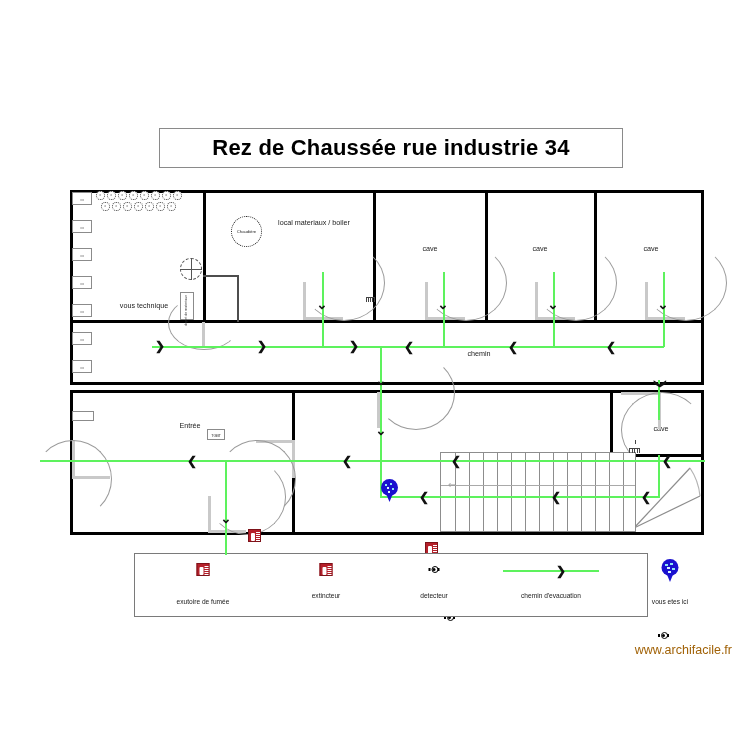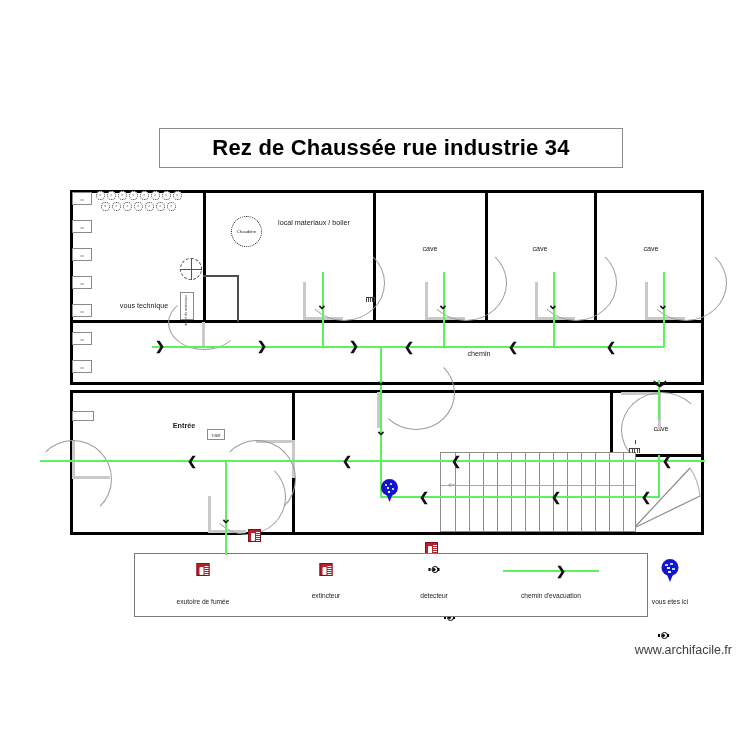--- a/index.html
+++ b/index.html
@@ -80,21 +80,21 @@
   .comb .t{position:absolute;top:1px;width:1px;height:4px;background:#444;}
   .comb .stem{position:absolute;left:50%;top:-4px;width:1px;height:4px;background:#444;}
   
   #legend-box{left:134px;top:553px;width:512px;height:62px;border:1px solid #7a7a7a;background:#fff;}
   .lg-item{position:absolute;top:0;height:100%;}
   .lg-ico{position:absolute;left:50%;top:9px;transform:translateX(-50%);}
   .lg-lab{position:absolute;left:50%;top:38px;transform:translateX(-50%);
           font-size:6.6px;color:#1a1a1a;white-space:nowrap;}
   .lg-lab.low{top:44px;}
   
-  #watermark{right:18px;top:643px;font-size:12.5px;color:#404040;}
+  #watermark{right:18px;top:643px;font-size:12.5px;color:#a16207;}
 </style>
 </head>
 <body>
 
 <div class="abs" id="title-box">
   <span id="title-text">Rez de Chaussée rue industrie 34</span>
 </div>
 
 <div class="abs" id="plan">
 
@@ -207,21 +207,21 @@
   <div class="abs boiler" style="left:231px;top:216px;">
     <span>Chaudière</span>
   </div>
 
   <div class="abs rlabel" style="left:144px;top:305px;">vous technique</div>
   <div class="abs rlabel" style="left:314px;top:222px;">local materiaux / boiler</div>
   <div class="abs rlabel" style="left:430px;top:248px;">cave</div>
   <div class="abs rlabel" style="left:540px;top:248px;">cave</div>
   <div class="abs rlabel" style="left:651px;top:248px;">cave</div>
   <div class="abs rlabel" style="left:479px;top:353px;">chemin</div>
-  <div class="abs rlabel" style="left:184px;top:425px;font-weight:bold;">Entrée</div>
+  <div class="abs rlabel" style="left:190px;top:425px;">Entrée</div>
   <div class="abs rlabel" style="left:661px;top:428px;">cave</div>
 
   <div class="abs door" style="left:168px;top:322px;width:36px;height:26px;">
     <div class="leaf" style="left:34px;top:0;width:2.5px;height:26px;"></div>
     <div class="arcbox" style="left:0px;top:-26px;width:70px;height:52px;border-color:transparent transparent #9a9a9a #9a9a9a;"></div>
   </div>
 
   <div class="abs door" style="left:303px;top:282px;width:40px;height:37px;">
     <div class="leaf" style="left:0;top:0;width:2.5px;height:37px;"></div>
     <div class="leaf" style="left:0;top:35px;width:40px;height:2.5px;"></div>

